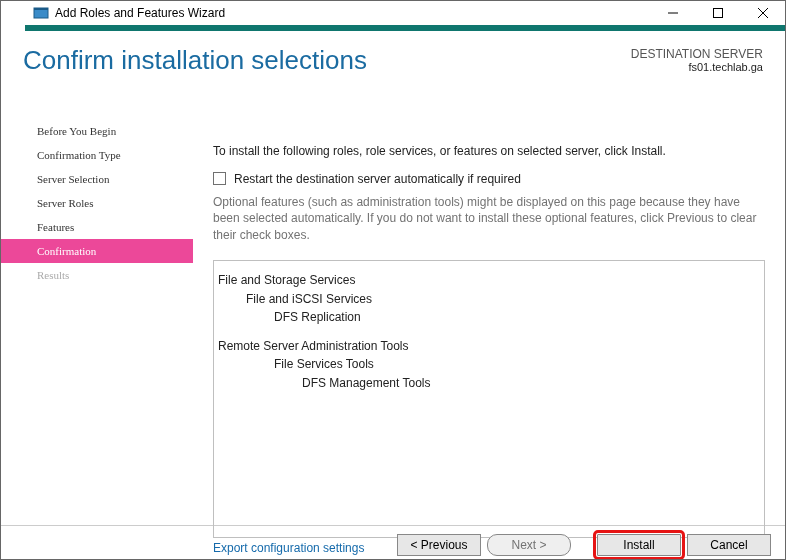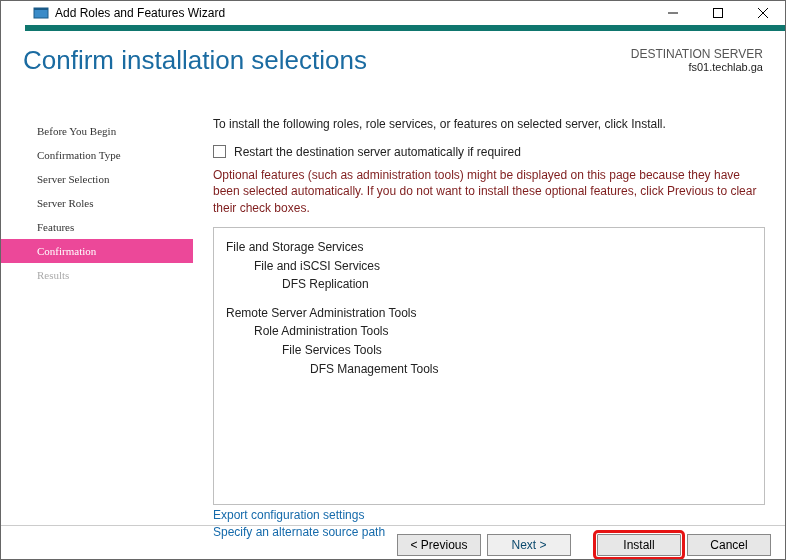--- a/index.html
+++ b/index.html
@@ -69,38 +69,39 @@
       background: #ec4899;
       color: #fff;
     }
     .sidebar-item.disabled { color: #aaa; cursor: default; }
     .content {
       flex: 1;
       padding: 16px 20px 0 20px;
       color: #222;
       font-size: 12px;
     }
-    .intro-text { margin-bottom: 12px; line-height: 1.3; }
+    .intro-text { margin-bottom: 12px; line-height: 1.3; margin-top: 27px; }
     .checkbox-row {
       display: flex;
       gap: 8px;
       margin-bottom: 8px;
     }
     .checkbox-row .cb {
       width: 13px; height: 13px;
       border: 1px solid #707070;
     }
-    .opt-text { line-height: 1.4; color: #7f1d1d; margin-bottom: 10px; }
+    .opt-text { line-height: 1.4; color: #737373; }
     .rolebox {
       border: 1px solid #bfbfbf;
       height: 278px;
-      padding: 10px 12px;
+      padding: 10px 4px;
       overflow: auto;
       font-size: 12px;
       line-height: 1.55;
+      margin-top: 16px;
     }
     .rb-l0 { margin-left: 0; }
     .rb-l1 { margin-left: 28px; }
     .rb-l2 { margin-left: 56px; }
     .rb-l3 { margin-left: 84px; }
     .rb-gap { height: 10px; }
     .links { margin-top: 2px; }
     .links a { color: #156aab; text-decoration: none; display: block; font-size: 12px; line-height: 1.45; }
     .footer {
       border-top: 1px solid #ccc;
@@ -116,21 +117,21 @@
       min-width: 84px;
       height: 22px;
       padding: 0 10px;
       border: 1px solid #888;
       background: #e7e7e7;
       font-size: 12px;
       display: flex;
       align-items: center; justify-content: center;
       cursor: pointer;
     }
-    .btn.disabled { color: #0c4a6e; cursor: default; background:#efefef; }
+    .btn.disabled { color: #737373; cursor: default; background:#efefef;border-radius:10px; }
     .btn.install-highlight {
       outline: 3px solid #e61414;
       outline-offset: 1px;
       border-radius: 1px;
     }
   </style>
 </head>
 <body>
 
 <div class="titlebar">
@@ -185,21 +186,20 @@
       <span class="cb"></span>
       <span>Restart the destination server automatically if required</span>
     </div>
     <div class="opt-text">Optional features (such as administration tools) might be displayed on this page because they have been selected automatically. If you do not want to install these optional features, click Previous to clear their check boxes.</div>
     <div class="rolebox" id="rolebox">
         <div class="rb-l0">File and Storage Services</div>
         <div class="rb-l1">File and iSCSI Services</div>
         <div class="rb-l2">DFS Replication</div>
         <div class="rb-gap"></div>
         <div class="rb-l0">Remote Server Administration Tools</div>
-        <div class="rb-l1">Role Administration Tools</div>
         <div class="rb-l2">File Services Tools</div>
         <div class="rb-l3">DFS Management Tools</div>
       </div>
     <div class="links">
       <a href="#">Export configuration settings</a>
       <a href="#">Specify an alternate source path</a>
     </div>
   </div>
 </div>
 

